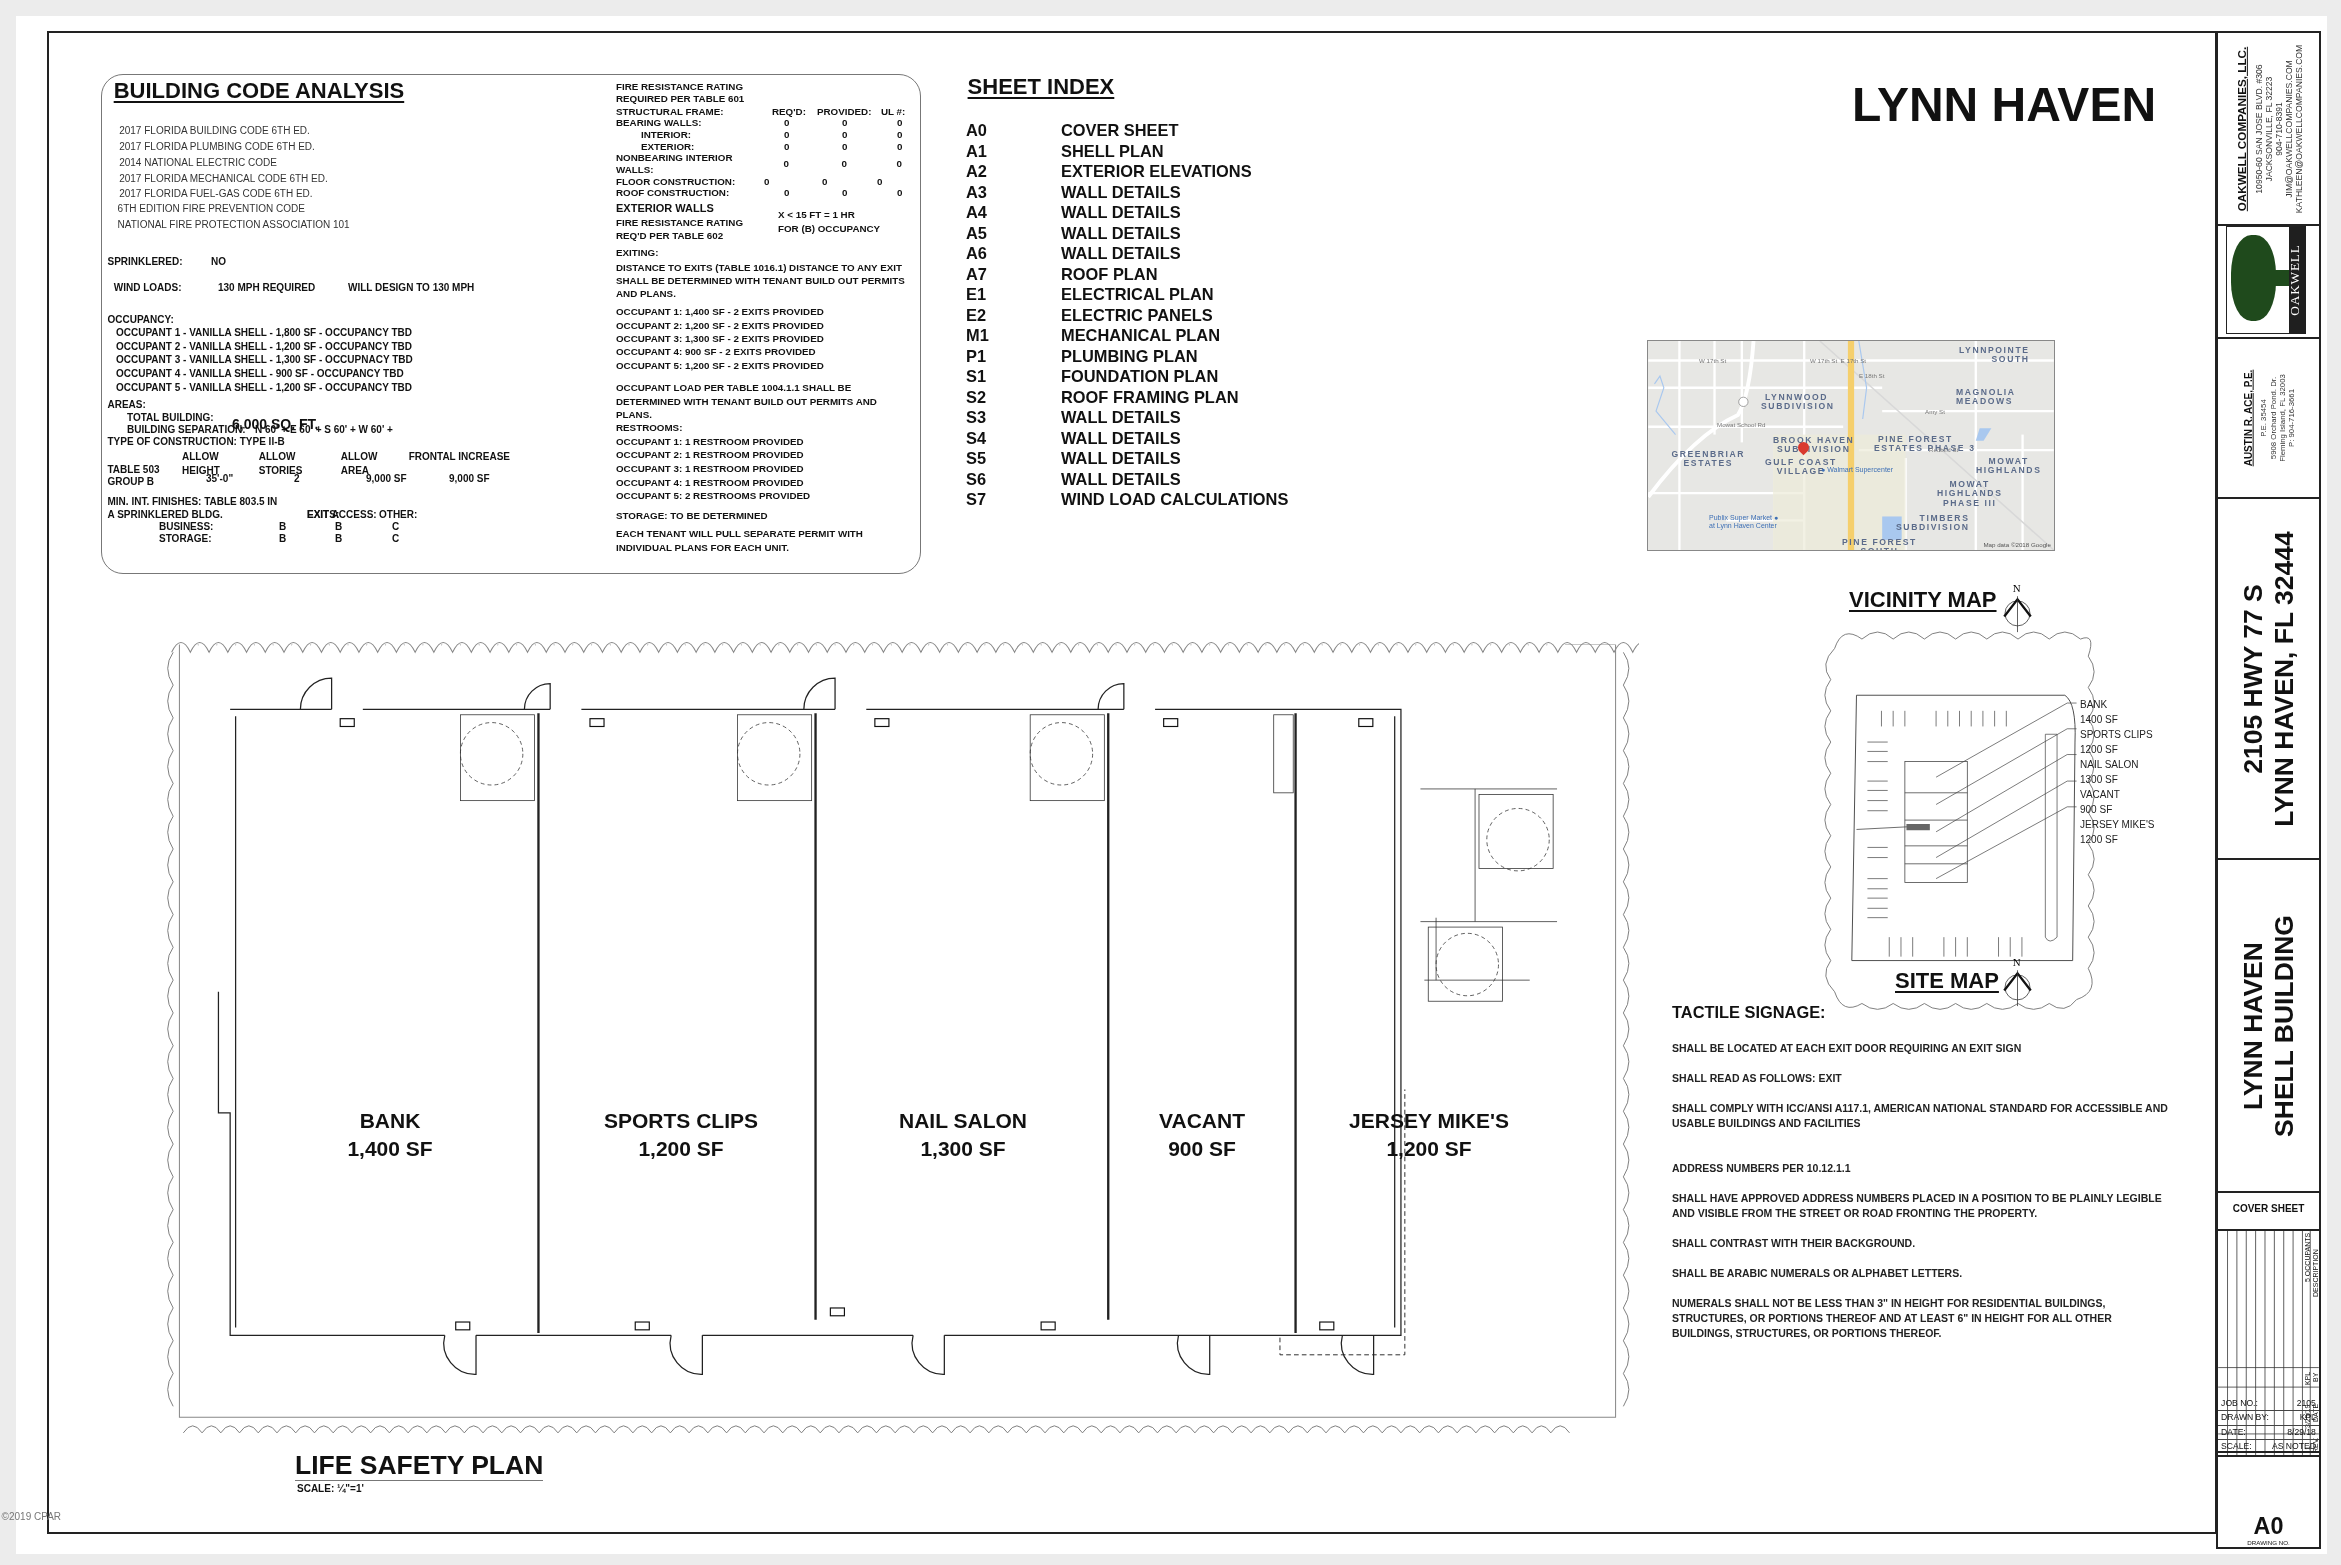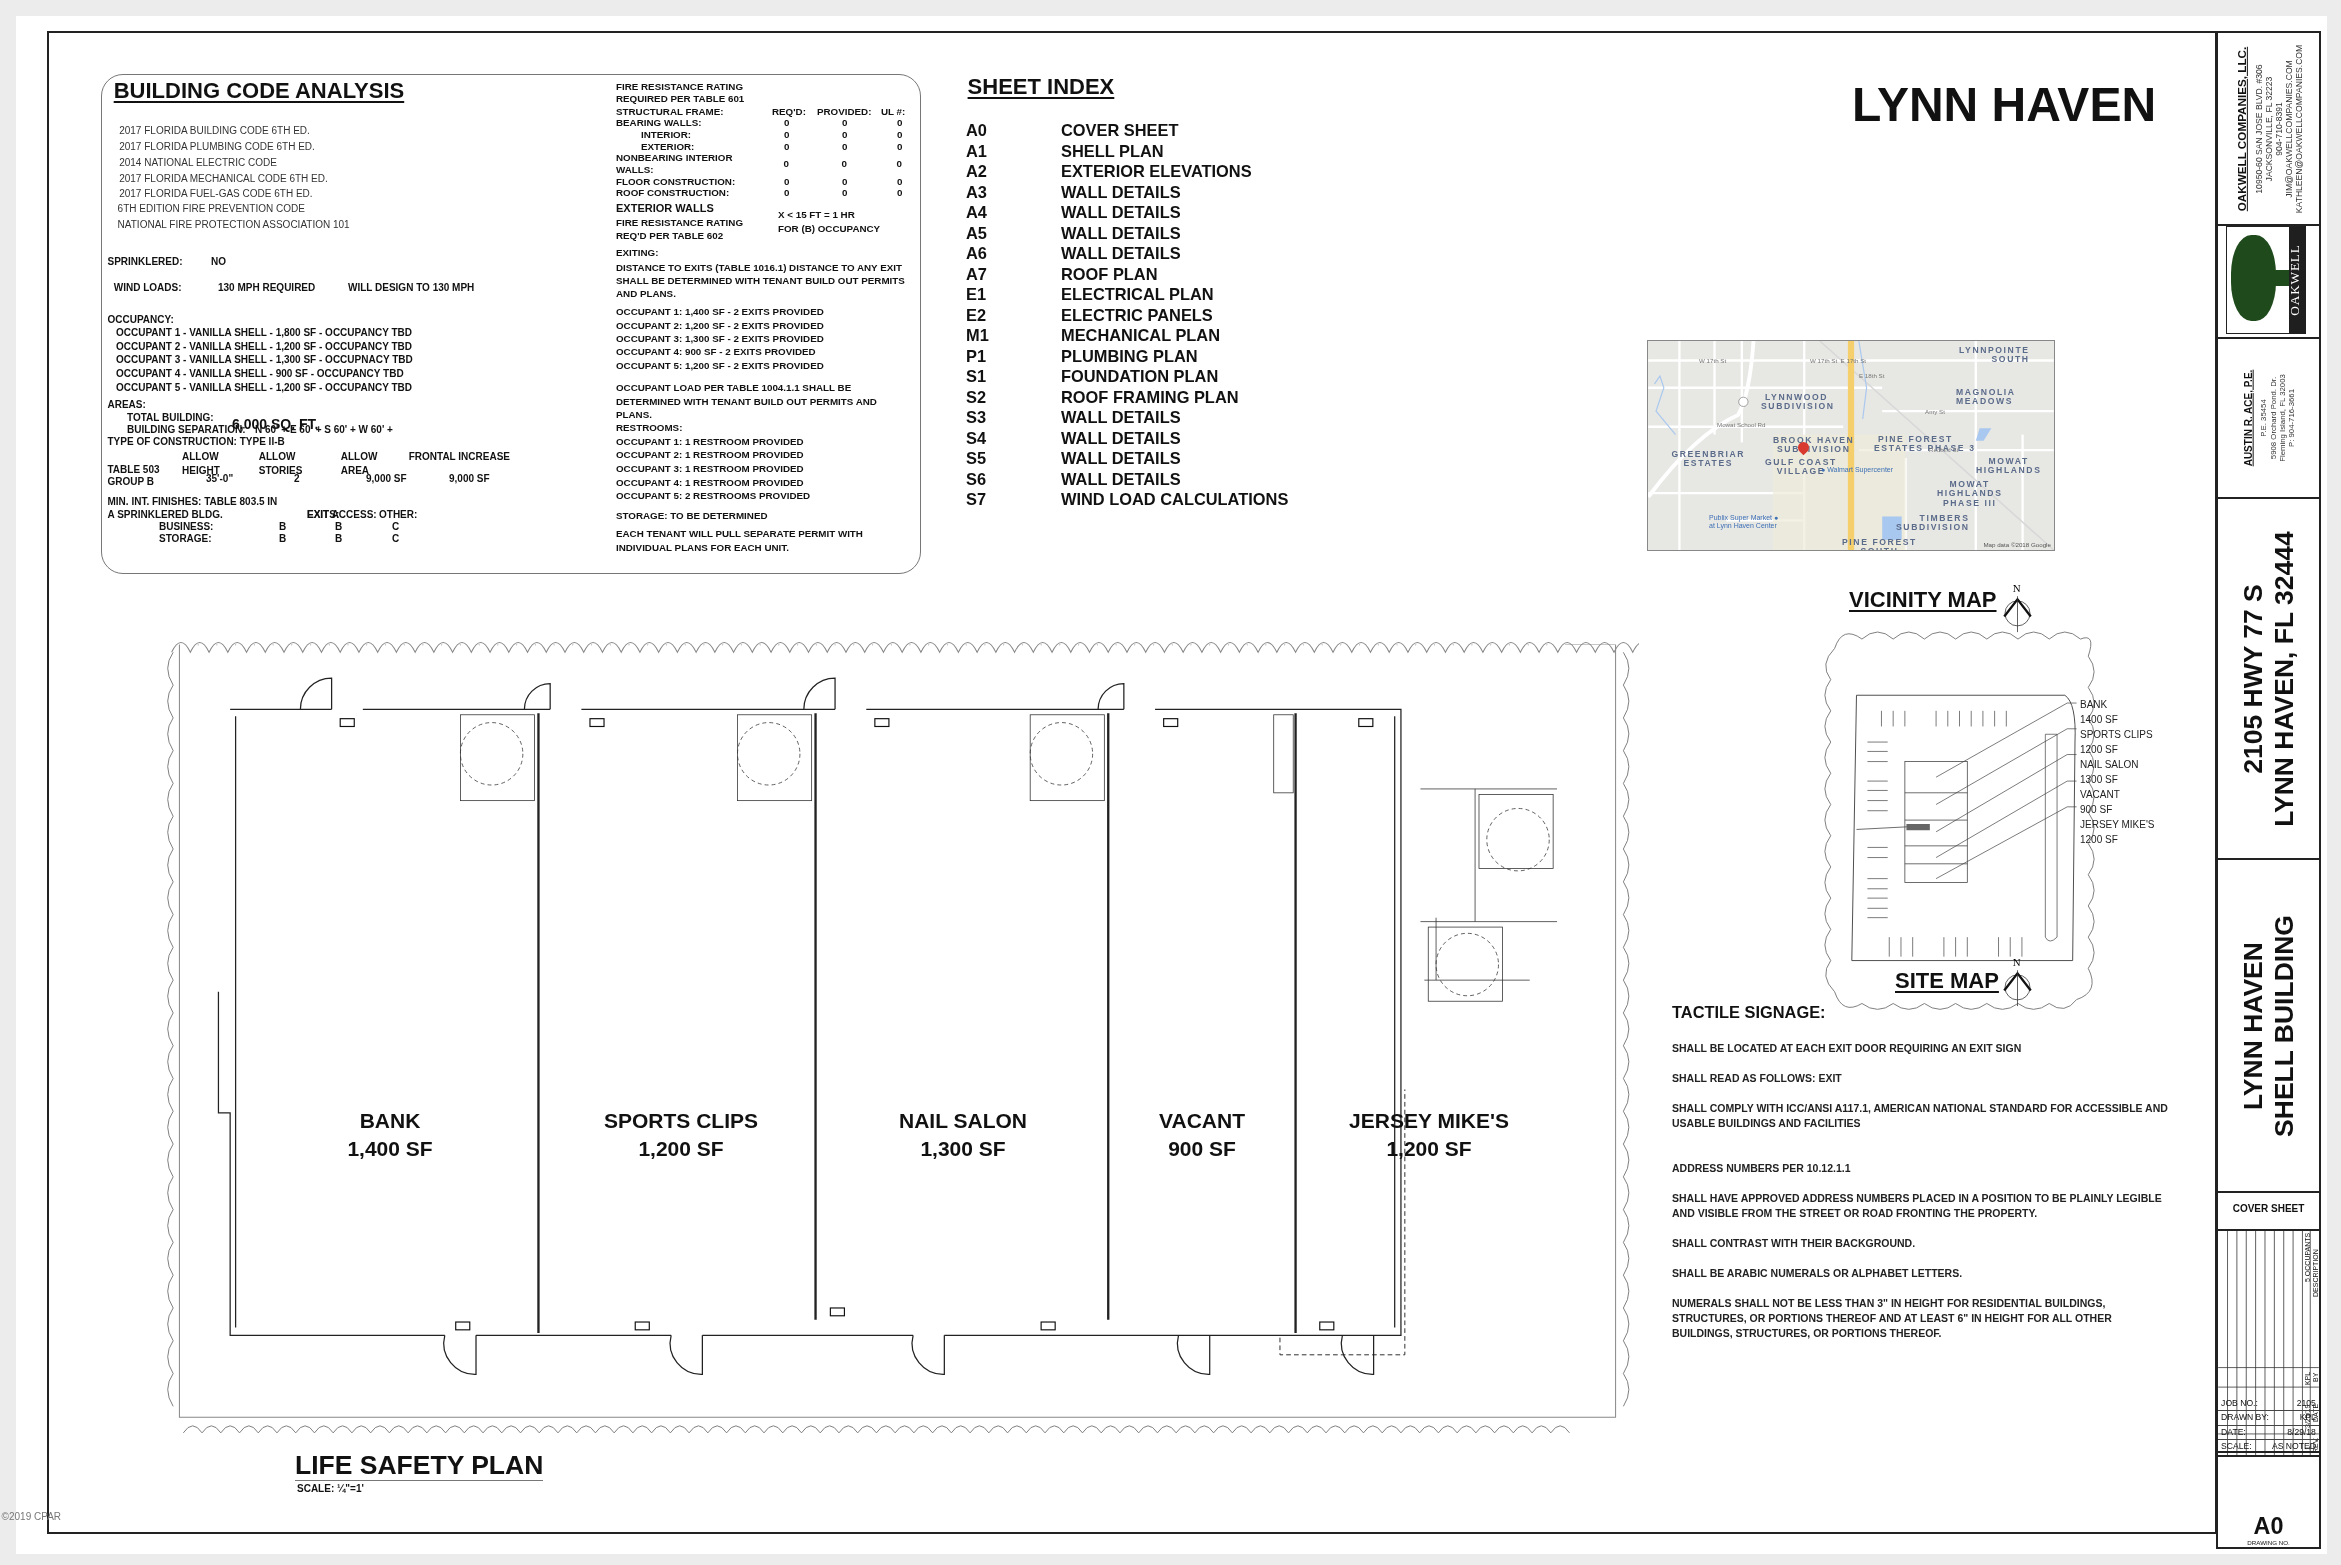--- a/index.html
+++ b/index.html
@@ -121,21 +121,21 @@
       <span style="width:55px">0</span>
       <span>0</span>
     </div>
     <div class="tbl-row" style="font-size:9.8px;line-height:11.7px;align-items:center">
       <span style="width:148px;padding-right:19.5px">NONBEARING INTERIOR WALLS:</span>
       <span style="width:58px">0</span>
       <span style="width:55px">0</span>
       <span>0</span>
     </div>
     <div class="tbl-row" style="font-size:9.8px;line-height:11.7px">
-      <span style="width:168px">FLOOR CONSTRUCTION:</span>
+      <span style="width:148px">FLOOR CONSTRUCTION:</span>
       <span style="width:58px">0</span>
       <span style="width:55px">0</span>
       <span>0</span>
     </div>
     <div class="tbl-row" style="font-size:9.8px;line-height:11.7px">
       <span style="width:168px">ROOF CONSTRUCTION:</span>
       <span style="width:58px">0</span>
       <span style="width:55px">0</span>
       <span>0</span>
     </div>

